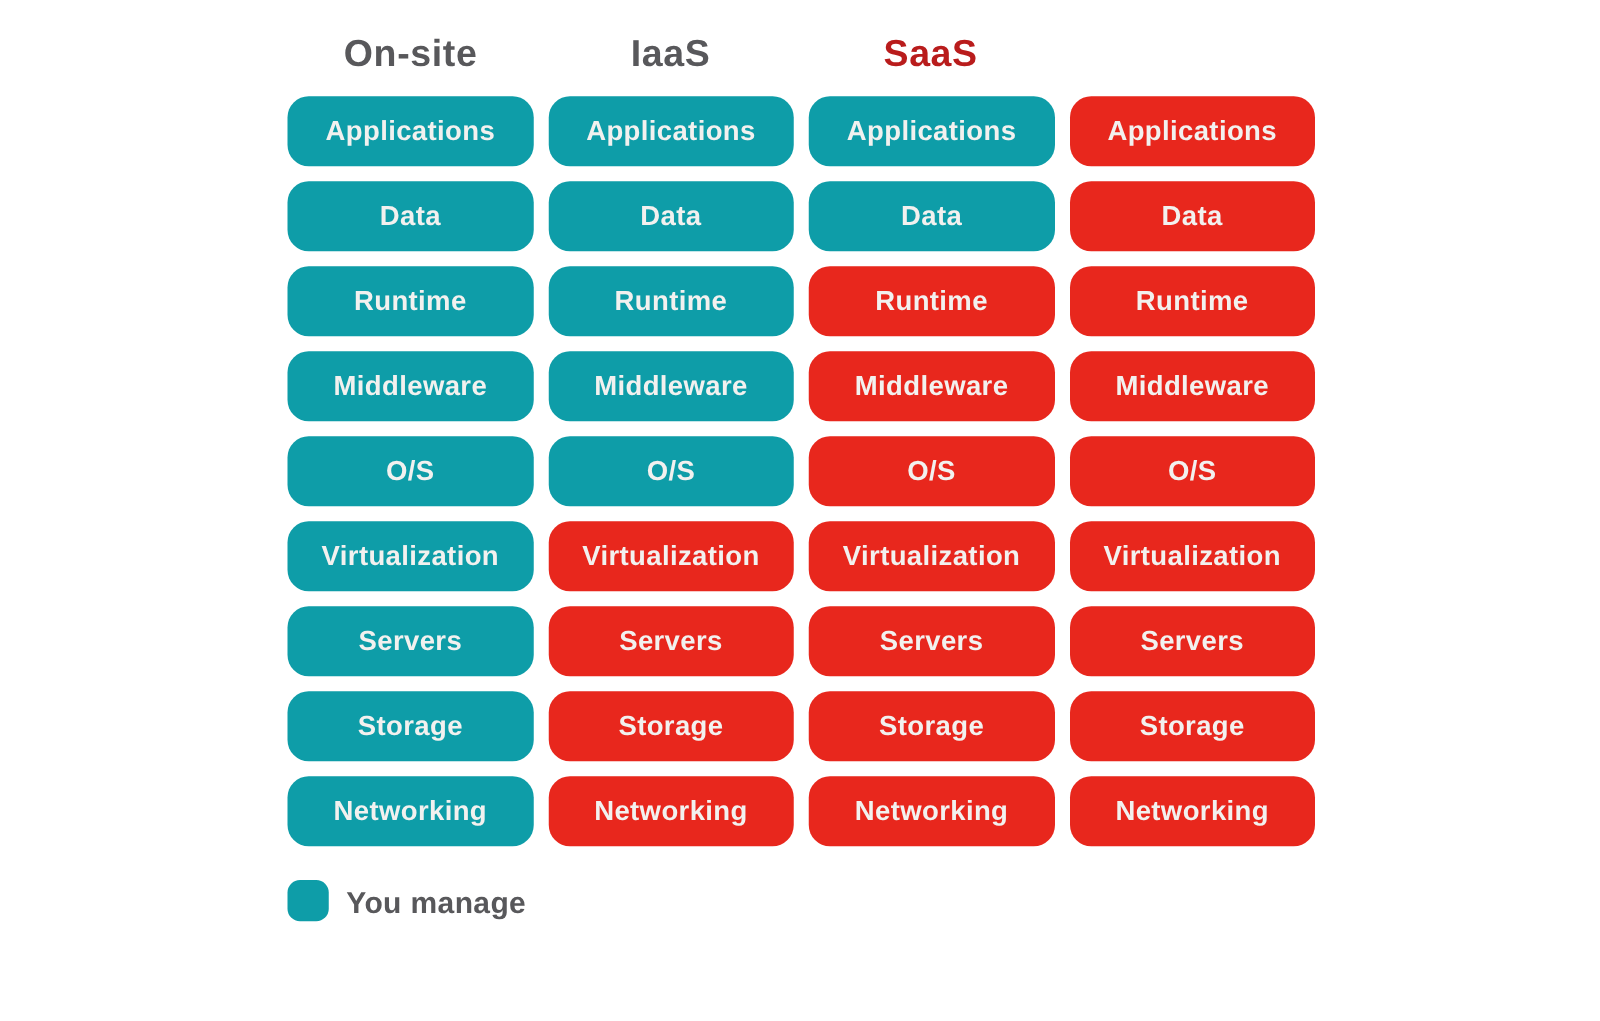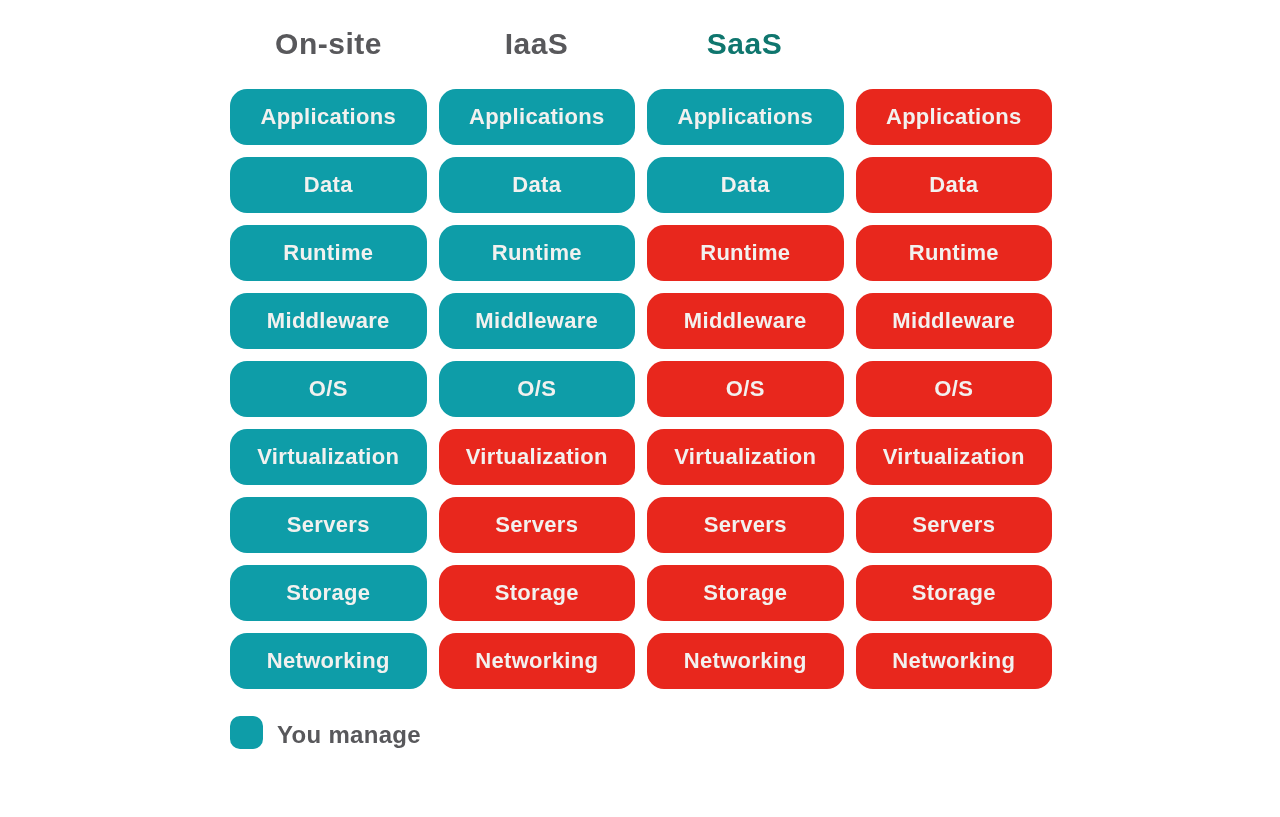--- a/index.html
+++ b/index.html
@@ -30,21 +30,21 @@
     height: 36px;
     line-height: 36px;
     text-align: center;
     font-size: 30px;
     font-weight: bold;
     letter-spacing: 0.5px;
   }
   .columns {
     display: flex;
     gap: 12px;
-    margin-top: 27px;
+    margin-top: 15px;
   }
   .column {
     display: flex;
     flex-direction: column;
     gap: 12px;
     width: 197px;
   }
   .pill {
     height: 56px;
     border-radius: 17px;
@@ -79,21 +79,21 @@
   }
 </style>
 </head>
 <body>
 
 <div class="canvas" style="background: rgb(255, 255, 255);">
   <div class="board">
     <div class="headers" id="headers">
         <div class="col-header" style="color: rgb(88, 88, 91);">On-site</div>
         <div class="col-header" style="color: rgb(88, 88, 91);">IaaS</div>
-        <div class="col-header" style="color: #0f766e;">SaaS</div>
+        <div class="col-header" style="color: #b91c1c;">SaaS</div>
       </div>
     <div class="columns" id="columns">
         <div class="column">
           <div class="pill" style="background: rgb(14, 157, 168); color: rgb(242, 241, 239);">Applications</div>
           <div class="pill" style="background: rgb(14, 157, 168); color: rgb(242, 241, 239);">Data</div>
           <div class="pill" style="background: rgb(14, 157, 168); color: rgb(242, 241, 239);">Runtime</div>
           <div class="pill" style="background: rgb(14, 157, 168); color: rgb(242, 241, 239);">Middleware</div>
           <div class="pill" style="background: rgb(14, 157, 168); color: rgb(242, 241, 239);">O/S</div>
           <div class="pill" style="background: rgb(14, 157, 168); color: rgb(242, 241, 239);">Virtualization</div>
           <div class="pill" style="background: rgb(14, 157, 168); color: rgb(242, 241, 239);">Servers</div>

